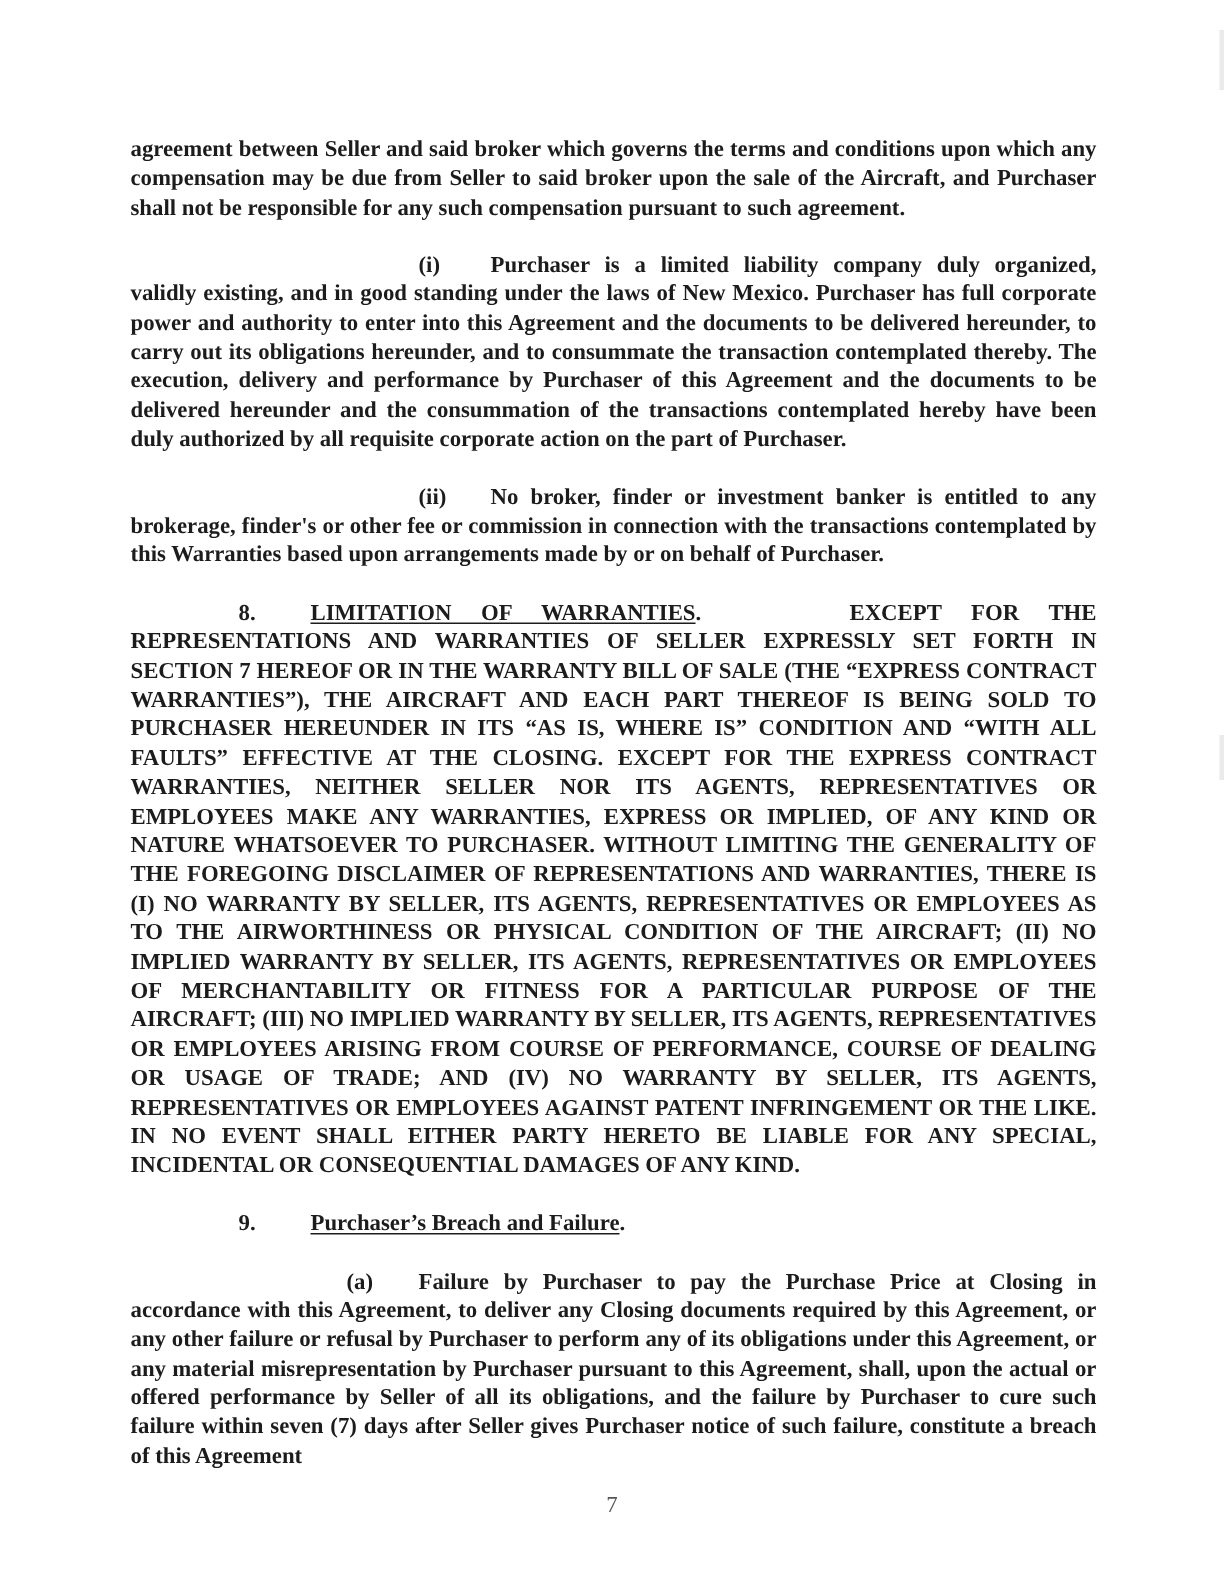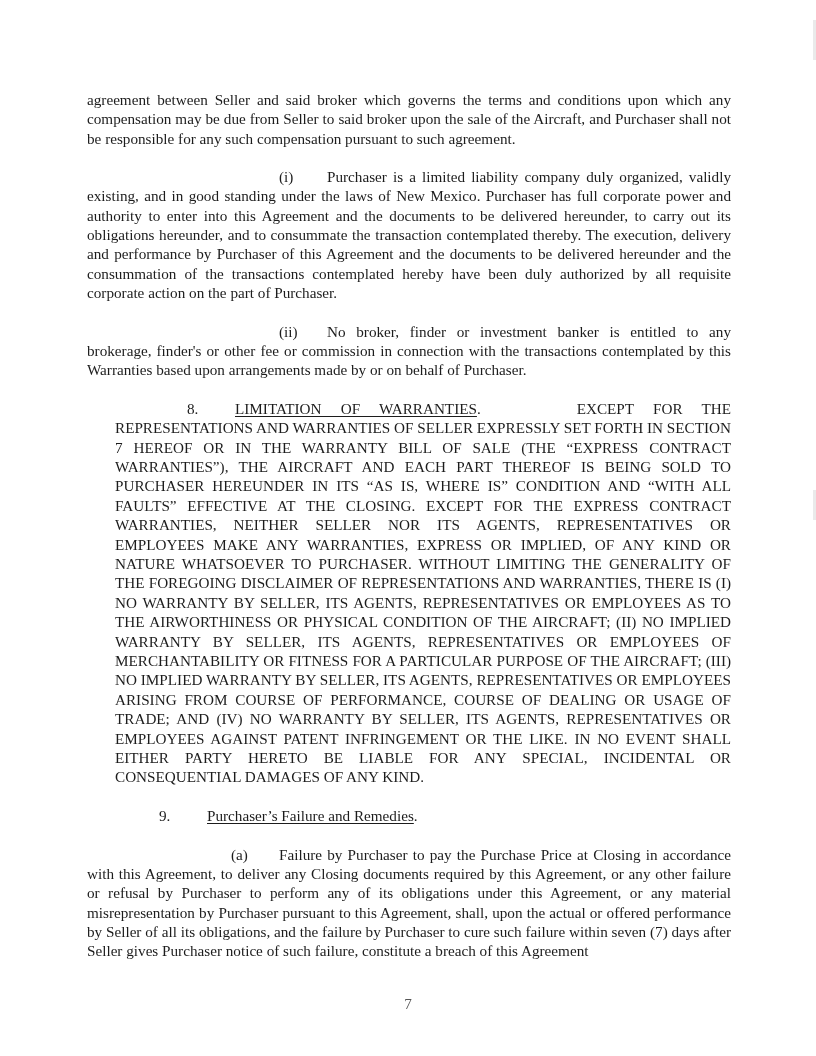--- a/index.html
+++ b/index.html
@@ -1,26 +1,26 @@
 <!DOCTYPE html>
 <html><head>
   <meta charset="utf-8">
   <style>
     html, body { margin: 0; padding: 0; background: #ffffff; }
     body {
       width: 816px; height: 1056px; position: relative; overflow: hidden;
       font-family: "Liberation Serif", "DejaVu Serif", serif;
       color: #1c1c1c;
     }
-    .page { position: absolute; left: 87px; top: 90px; width: 644px; }
+    .page { position: absolute; left: 87px; top: 90px; width: 644px; font-weight: bold; }
     .para {
       font-size: 15.2px; line-height: 19.3px; text-align: justify;
       margin: 0 0 19.3px 0;
     }
-    .para.caps { font-size: 15.2px; line-height: 19.4px; margin-left: 28px; }
+    .para.caps { font-size: 15.2px; line-height: 19.4px; }
     .indent-a { text-indent: 144px; }
     .indent-i { text-indent: 192px; }
     .indent-h { text-indent: 72px; }
     .num { display: inline-block; width: 48px; text-indent: 0; }
     .num-i { display: inline-block; width: 48px; text-indent: 0; }
     .u { text-decoration: underline; text-underline-offset: 2px; }
     .heading9 { font-size: 15.2px; line-height: 19.3px; text-indent: 72px; margin: 0 0 19.3px 0; }
     .page-number {
       position: absolute; top: 995px; left: 0; width: 816px; text-align: center;
       font-size: 15.2px; color: #555;
@@ -36,21 +36,21 @@
 
   <p class="para">agreement between Seller and said broker which governs the terms and conditions upon which any compensation may be due from Seller to said broker upon the sale of the Aircraft, and Purchaser shall not be responsible for any such compensation pursuant to such agreement.</p>
 
 
   <p class="para indent-i"><span class="num-i">(i)</span><span>Purchaser is a limited liability company duly organized, validly existing, and in good standing under the laws of New Mexico.  Purchaser has full corporate power and authority to enter into this Agreement and the documents to be delivered hereunder, to carry out its obligations hereunder, and to consummate the transaction contemplated thereby.  The execution, delivery and performance by Purchaser of this Agreement and the documents to be delivered hereunder and the consummation of the transactions contemplated hereby have been duly authorized by all requisite corporate action on the part of Purchaser.</span></p>
 
   <p class="para indent-i"><span class="num-i">(ii)</span><span>No broker, finder or investment banker is entitled to any brokerage, finder's or other fee or commission in connection with the transactions contemplated by this Warranties based upon arrangements made by or on behalf of Purchaser.</span></p>
 
   <p class="para caps indent-h"><span class="num">8.</span><span class="u">LIMITATION OF WARRANTIES</span><span>.</span>&nbsp;&nbsp;&nbsp;&nbsp; <span>EXCEPT FOR THE REPRESENTATIONS AND WARRANTIES OF SELLER EXPRESSLY SET FORTH IN SECTION 7 HEREOF OR IN THE WARRANTY BILL OF SALE (THE “EXPRESS CONTRACT WARRANTIES”), THE AIRCRAFT AND EACH PART THEREOF IS BEING SOLD TO PURCHASER HEREUNDER IN ITS “AS IS, WHERE IS” CONDITION AND “WITH ALL FAULTS” EFFECTIVE AT THE CLOSING.  EXCEPT FOR THE EXPRESS CONTRACT WARRANTIES, NEITHER SELLER NOR ITS AGENTS, REPRESENTATIVES OR EMPLOYEES MAKE ANY WARRANTIES, EXPRESS OR IMPLIED, OF ANY KIND OR NATURE WHATSOEVER TO PURCHASER.  WITHOUT LIMITING THE GENERALITY OF THE FOREGOING DISCLAIMER OF REPRESENTATIONS AND WARRANTIES, THERE IS (I) NO WARRANTY BY SELLER, ITS AGENTS, REPRESENTATIVES OR EMPLOYEES AS TO THE AIRWORTHINESS OR PHYSICAL CONDITION OF THE AIRCRAFT; (II) NO IMPLIED WARRANTY BY SELLER, ITS AGENTS, REPRESENTATIVES OR EMPLOYEES OF MERCHANTABILITY OR FITNESS FOR A PARTICULAR PURPOSE OF THE AIRCRAFT; (III) NO IMPLIED WARRANTY BY SELLER, ITS AGENTS, REPRESENTATIVES OR EMPLOYEES ARISING FROM COURSE OF PERFORMANCE, COURSE OF DEALING OR USAGE OF TRADE; AND (IV) NO WARRANTY BY SELLER, ITS AGENTS, REPRESENTATIVES OR EMPLOYEES AGAINST PATENT INFRINGEMENT OR THE LIKE. IN NO EVENT SHALL EITHER PARTY HERETO BE LIABLE FOR ANY SPECIAL, INCIDENTAL OR CONSEQUENTIAL DAMAGES OF ANY KIND.</span></p>
 
-  <p class="heading9"><span class="num">9.</span><span class="u">Purchaser’s Failure and Remedies</span><span>.</span></p>
+  <p class="heading9"><span class="num">9.</span><span class="u">Purchaser’s Breach and Failure</span><span>.</span></p>
 
   <p class="para indent-a" style="margin-bottom:0"><span class="num">(a)</span><span>Failure by Purchaser to pay the Purchase Price at Closing in accordance with this Agreement, to deliver any Closing documents required by this Agreement, or any other failure or refusal by Purchaser to perform any of its obligations under this Agreement, or any material misrepresentation by Purchaser pursuant to this Agreement, shall, upon the actual or offered performance by Seller of all its obligations, and the failure by Purchaser to cure such failure within seven (7) days after Seller gives Purchaser notice of such failure, constitute a breach of this Agreement</span></p>
 
 </div>
 
 <div class="page-number">7</div>
 
 <div class="edge-mark" style="top:20px;height:40px"></div>
 <div class="edge-mark" style="top:490px;height:30px"></div>
 

